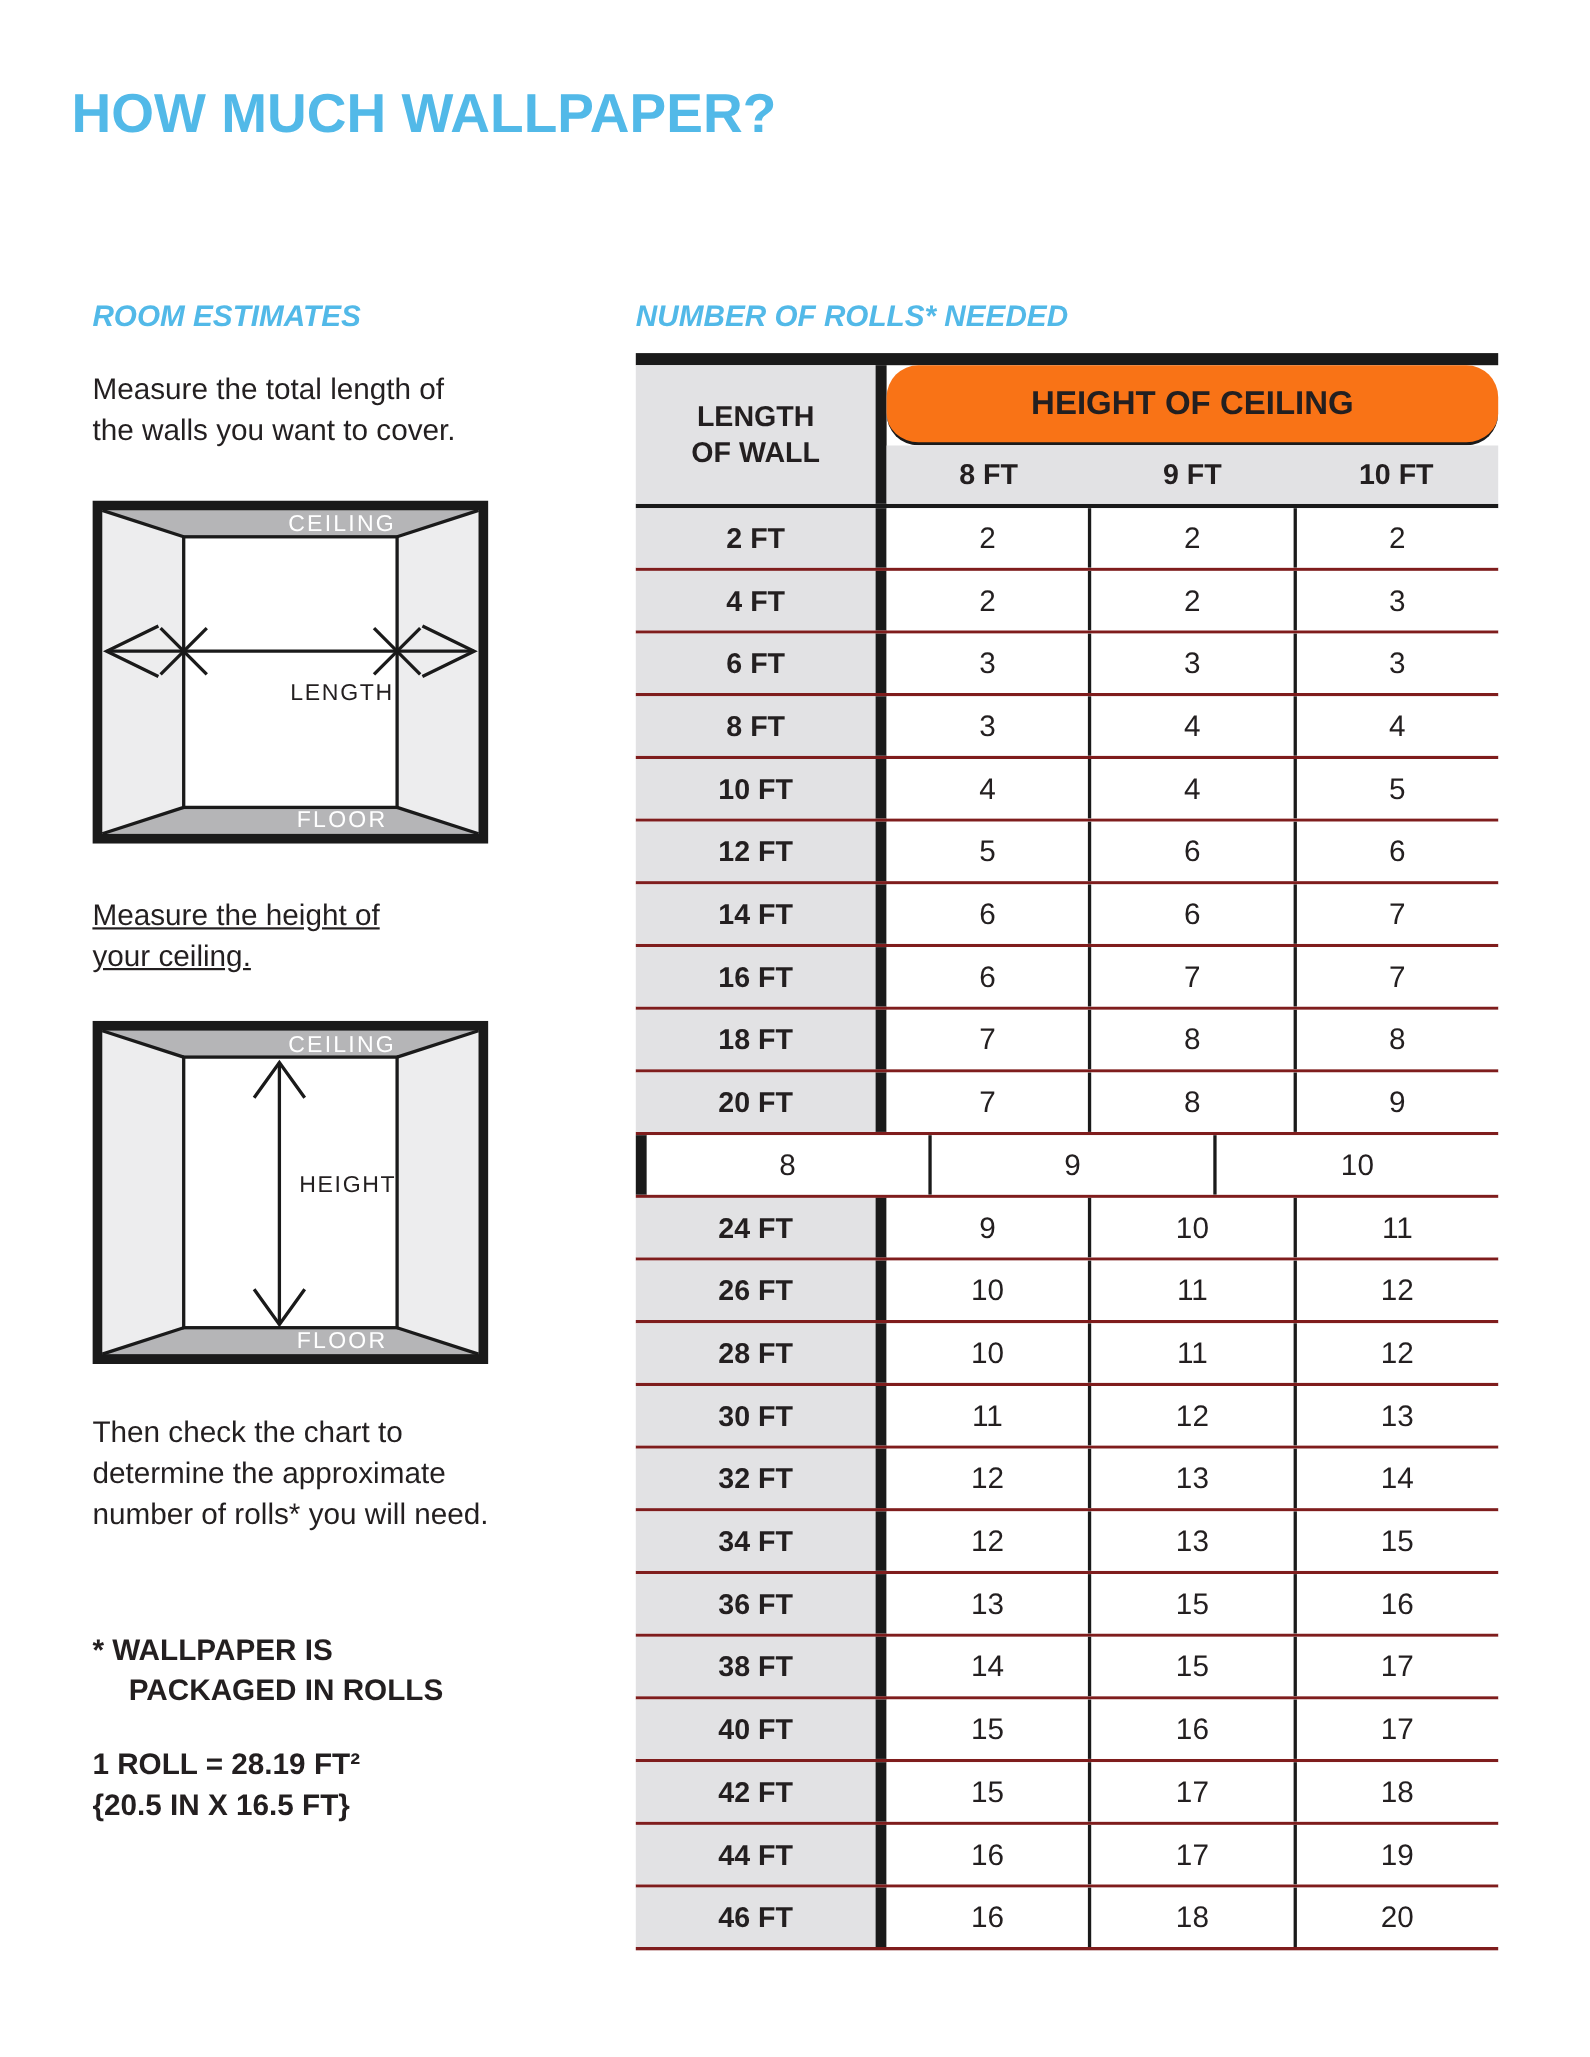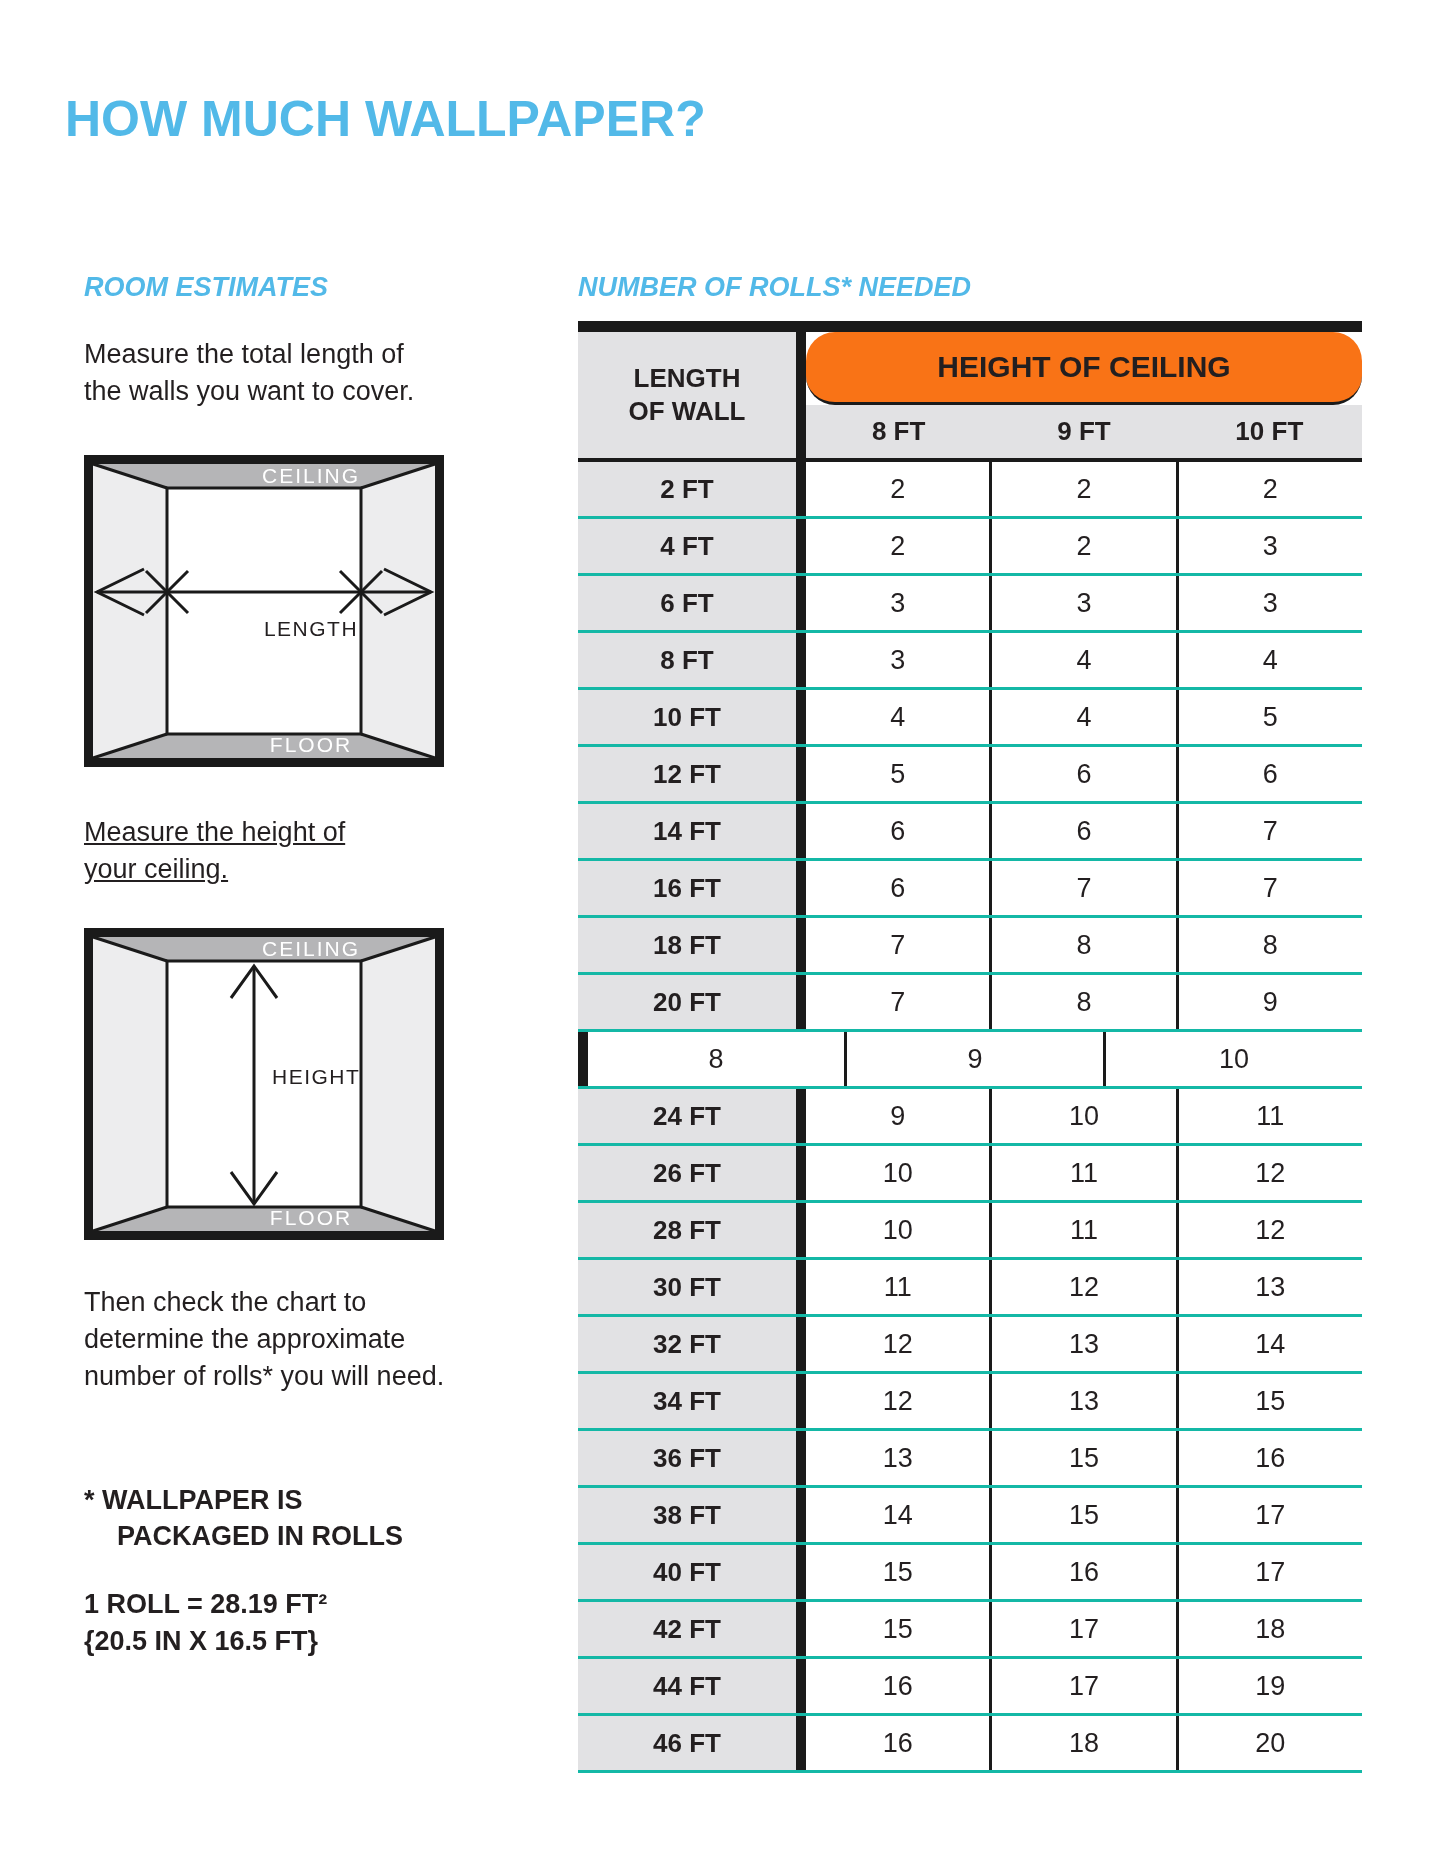--- a/index.html
+++ b/index.html
@@ -1,21 +1,21 @@
 <!DOCTYPE html>
 <html><head>
 <meta charset="utf-8">
 <style>
   * { margin:0; padding:0; box-sizing:border-box; }
   html,body { background:#ffffff; }
   body { font-family:"Liberation Sans","DejaVu Sans",sans-serif; color:#231f20; }
   .page { position:relative; width:1445px; height:1870px; background:#fff; overflow:hidden; }
 
   .title { position:absolute; left:65px; top:74px; font-size:50px; font-weight:bold;
-           color:#52b9e8; letter-spacing:0;margin-top:16px; }
+           color:#52b9e8; letter-spacing:0; }
 
   .sec-heading { position:absolute; font-size:27px; font-weight:bold; color:#52b9e8;font-style:italic; }
   .room-estimates { left:84px; top:272px; }
   .rolls-needed  { left:578px; top:272px; width:784px; text-align:left; }
 
   .para { position:absolute; left:84px; font-size:27px; line-height:37px;
           white-space:pre-line; color:#231f20; }
   .p1 { top:336px; }
   .p2 { top:814px;text-decoration:underline; }
   .p3 { top:1284px; }
@@ -41,21 +41,21 @@
           justify-content:center; text-align:center; font-weight:bold; font-size:26px;
           line-height:33px; white-space:pre-line; }
   .t-vdiv { width:10px; background:#1a1a1a; flex:none; }
   .t-head-right { flex:1; display:flex; flex-direction:column; }
   .t-hoc { height:73px; background:#f97316; border-bottom:3px solid #1a1a1a;
            display:flex; align-items:center; justify-content:center;
            font-weight:bold; font-size:30px;border-radius:29px; }
   .t-sub { flex:1; display:flex; background:#e2e2e4; }
   .t-sub-cell { flex:1; display:flex; align-items:center; justify-content:center;
                 font-weight:bold; font-size:26px; }
-  .t-row { display:flex; height:57px; border-bottom:3px solid #14b8a6; }
+  .t-row { display:flex; height:57px; border-bottom:3px solid #7f1d1d; }
   .t-rh { width:218px; background:#e2e2e4; display:flex; align-items:center;
           justify-content:center; font-weight:bold; font-size:26px; }
   .t-cells { flex:1; display:flex; background:#ffffff; }
   .t-cell { flex:1; display:flex; align-items:center; justify-content:center;
             font-size:27px; }
   .t-cell + .t-cell { border-left:3px solid #1a1a1a; }
 </style>
 </head>
 <body>
 

